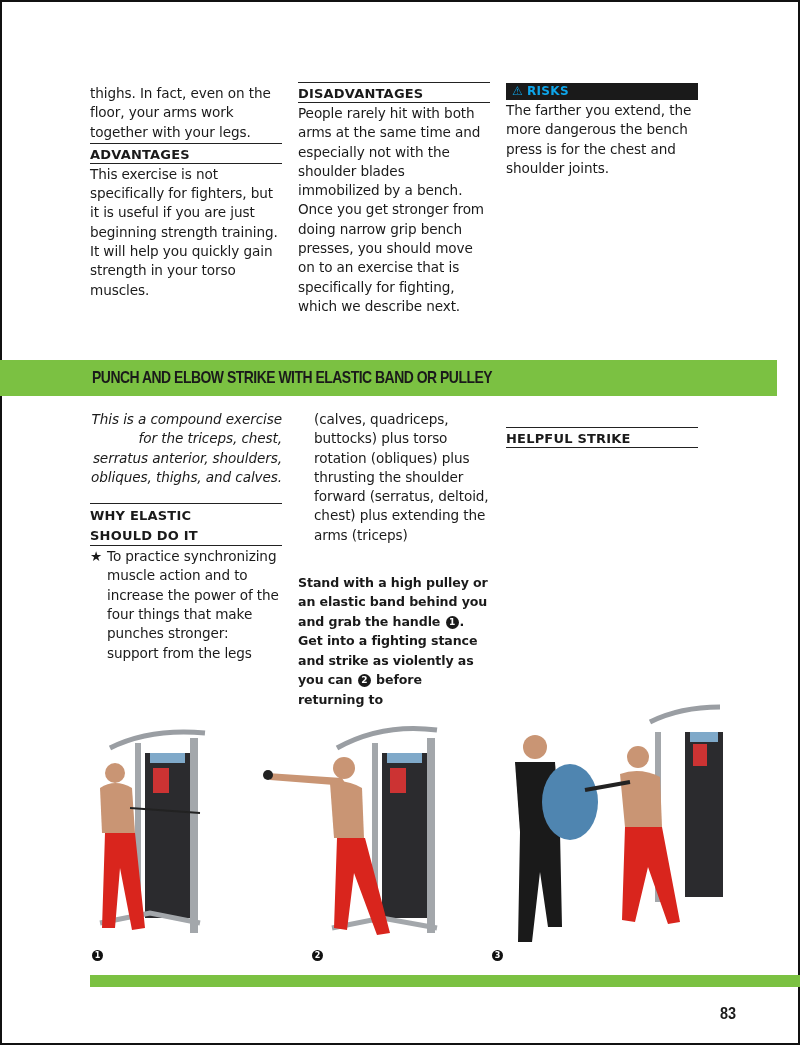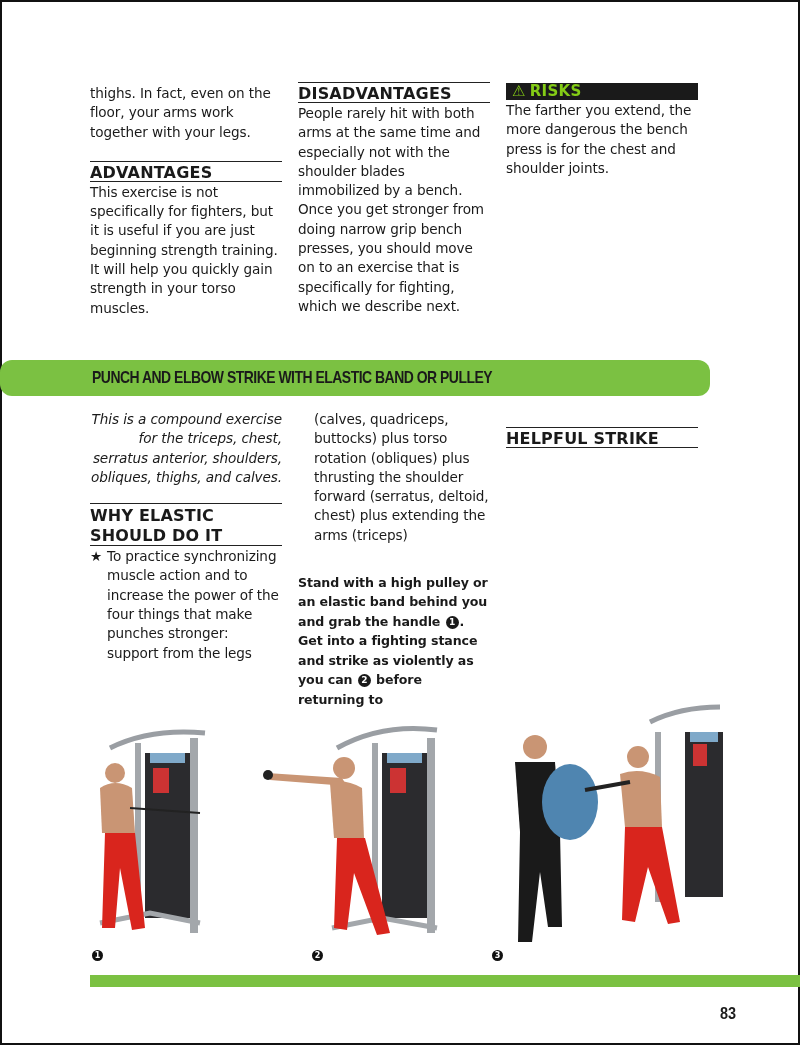--- a/index.html
+++ b/index.html
@@ -1,42 +1,42 @@
 <!DOCTYPE html>
 <html><head>
 <meta charset="utf-8">
 <style>
   html, body { margin:0; padding:0; background:#fff; }
   body { width:800px; height:1045px; position:relative; overflow:hidden; font-family:"DejaVu Sans", sans-serif; color:#1a1a1a; }
   .page-frame { position:absolute; left:0; top:0; width:796px; height:1041px; border:2px solid #111; border-right-width:3px; box-sizing:content-box; }
   .col { position:absolute; width:192px; font-size:13.6px; line-height:19.3px; letter-spacing:-0.1px; }
   .col p { margin:0; }
-  .rule-head { border-top:1.5px solid #222; border-bottom:1.5px solid #222; font-weight:bold; font-size:16px; line-height:17px; padding-top:2px; margin-bottom:1px; letter-spacing:0.2px; }
-  .risks-head { background:#1a1a1a; color:#84cc16; font-weight:bold; font-size:15px; line-height:17px; padding:0 6px; margin-bottom:1px; letter-spacing:0.3px; }
+  .rule-head { border-top:1.5px solid #222; border-bottom:1.5px solid #222; font-weight:bold; font-size:13px; line-height:17px; padding-top:2px; margin-bottom:1px; letter-spacing:0.2px; }
+  .risks-head { background:#1a1a1a; color:#0ea5e9; font-weight:bold; font-size:12px; line-height:17px; padding:0 6px; margin-bottom:1px; letter-spacing:0.3px; }
   .risks-head .warn { display:inline-block; margin-right:4px; }
-  .green-banner { position:absolute; left:0; top:360px; width:710px; height:36px; background:#7bc142;border-radius:12px; }
+  .green-banner { position:absolute; left:0; top:360px; width:777px; height:36px; background:#7bc142; }
   .banner-title { position:absolute; left:92px; top:0; line-height:36px; font-family:"Liberation Sans", sans-serif; font-weight:bold; font-size:17px; letter-spacing:-0.6px; color:#1a1a1a; transform:scaleX(0.82); transform-origin:left center; white-space:nowrap; }
   .italic { font-style:italic;text-align:right; }
   .bold { font-weight:bold; font-size:12.6px; line-height:19.4px; }
   .circ { display:inline-block; width:13px; height:13px; border-radius:50%; background:#1a1a1a; color:#fff; font-size:9px; line-height:13px; text-align:center; font-weight:bold; vertical-align:middle; margin:0 1px; }
   .star-item { position:relative; padding-left:17px; }
   .star-item .star { position:absolute; left:0; top:0; }
   .photo { position:absolute; }
   .photo-num { position:absolute; width:11px; height:11px; border-radius:50%; background:#111; color:#fff; font-size:8px; line-height:11px; text-align:center; font-weight:bold; }
   .bottom-bar { position:absolute; left:90px; top:975px; width:710px; height:12px; background:#7bc142; }
   .page-number { position:absolute; left:720px; top:1004px; font-family:"Liberation Sans", sans-serif; font-weight:bold; font-size:17px; transform:scaleX(0.85); transform-origin:left top; }
 </style>
 </head>
 <body>
 
 <div class="page-frame"></div>
 
 <div class="col" style="left:90px; top:84px;">
   <p>thighs. In fact, even on the floor, your arms work together with your legs.</p>
-  <div class="rule-head" style="margin-top:19px;">ADVANTAGES</div>
+  <div class="rule-head" style="margin-top:1px;">ADVANTAGES</div>
   <p>This exercise is not specifically for fighters, but it is useful if you are just beginning strength training. It will help you quickly gain strength in your torso muscles.</p>
 </div>
 
 <div class="col" style="left:298px; top:82px;">
   <div class="rule-head">DISADVANTAGES</div>
   <p>People rarely hit with both arms at the same time and especially not with the shoulder blades immobilized by a bench. Once you get stronger from doing narrow grip bench presses, you should move on to an exercise that is specifically for fighting, which we describe next.</p>
 </div>
 
 <div class="col" style="left:506px; top:83px;">
   <div class="risks-head">

